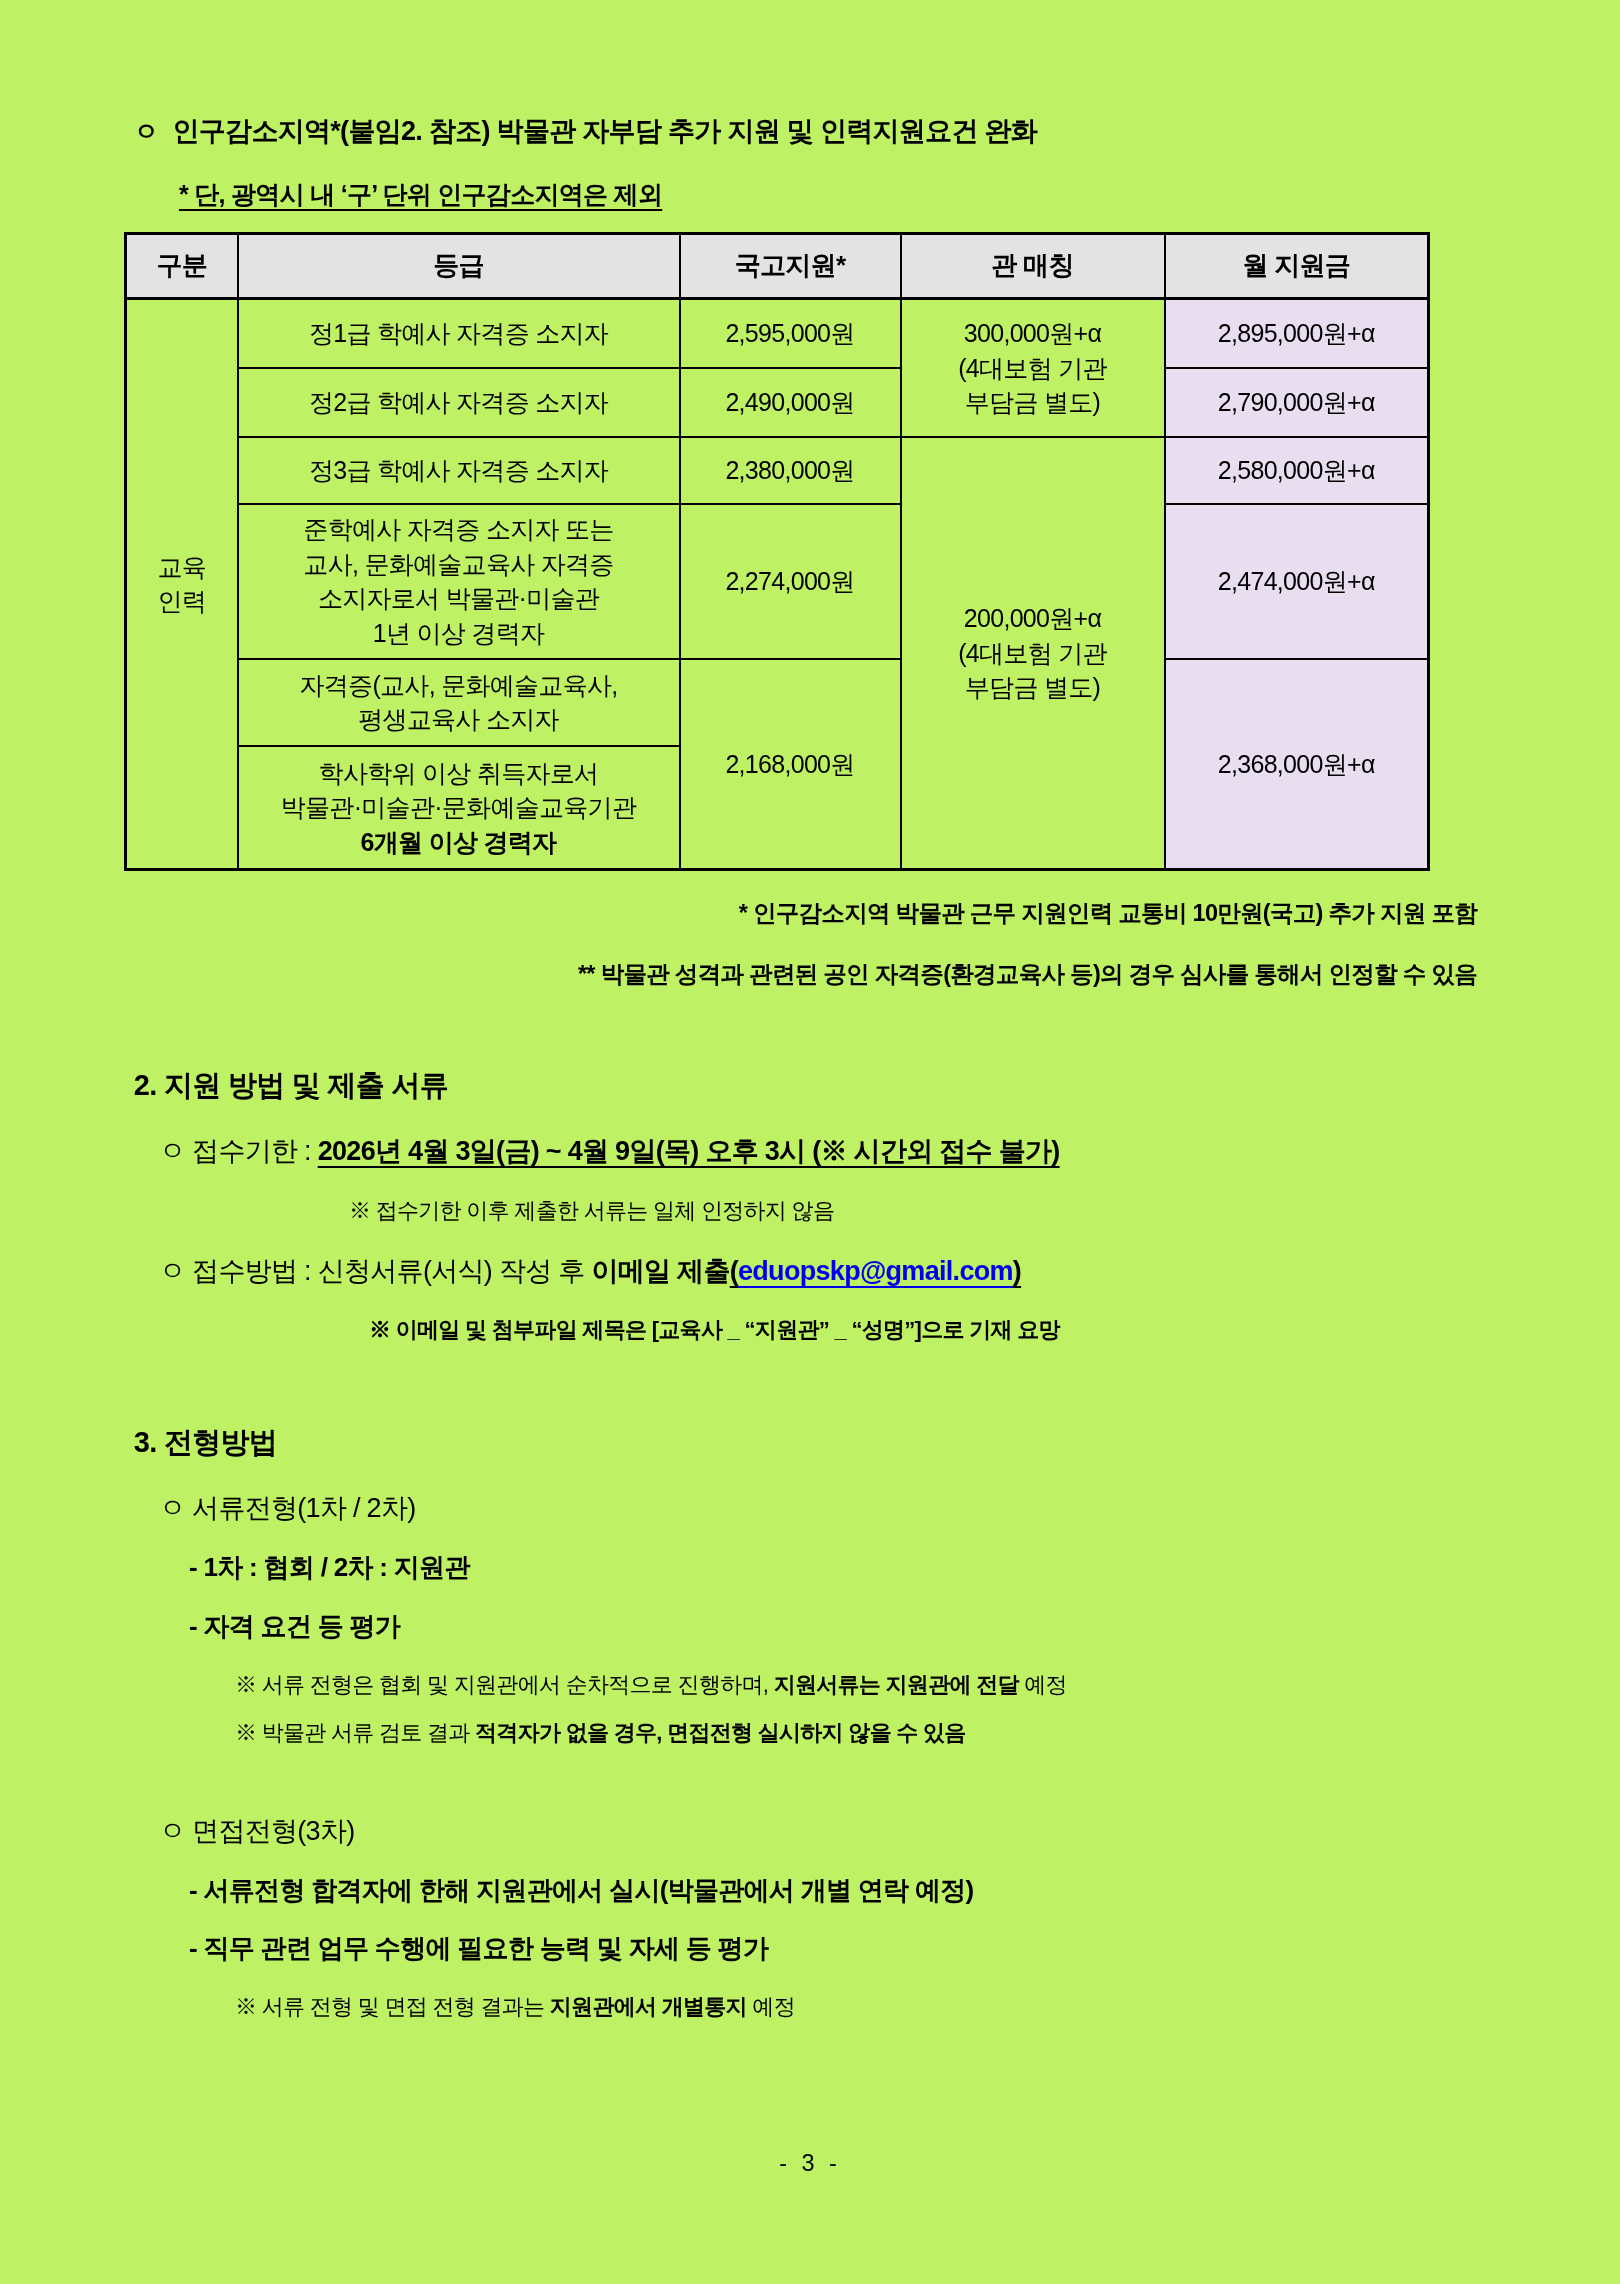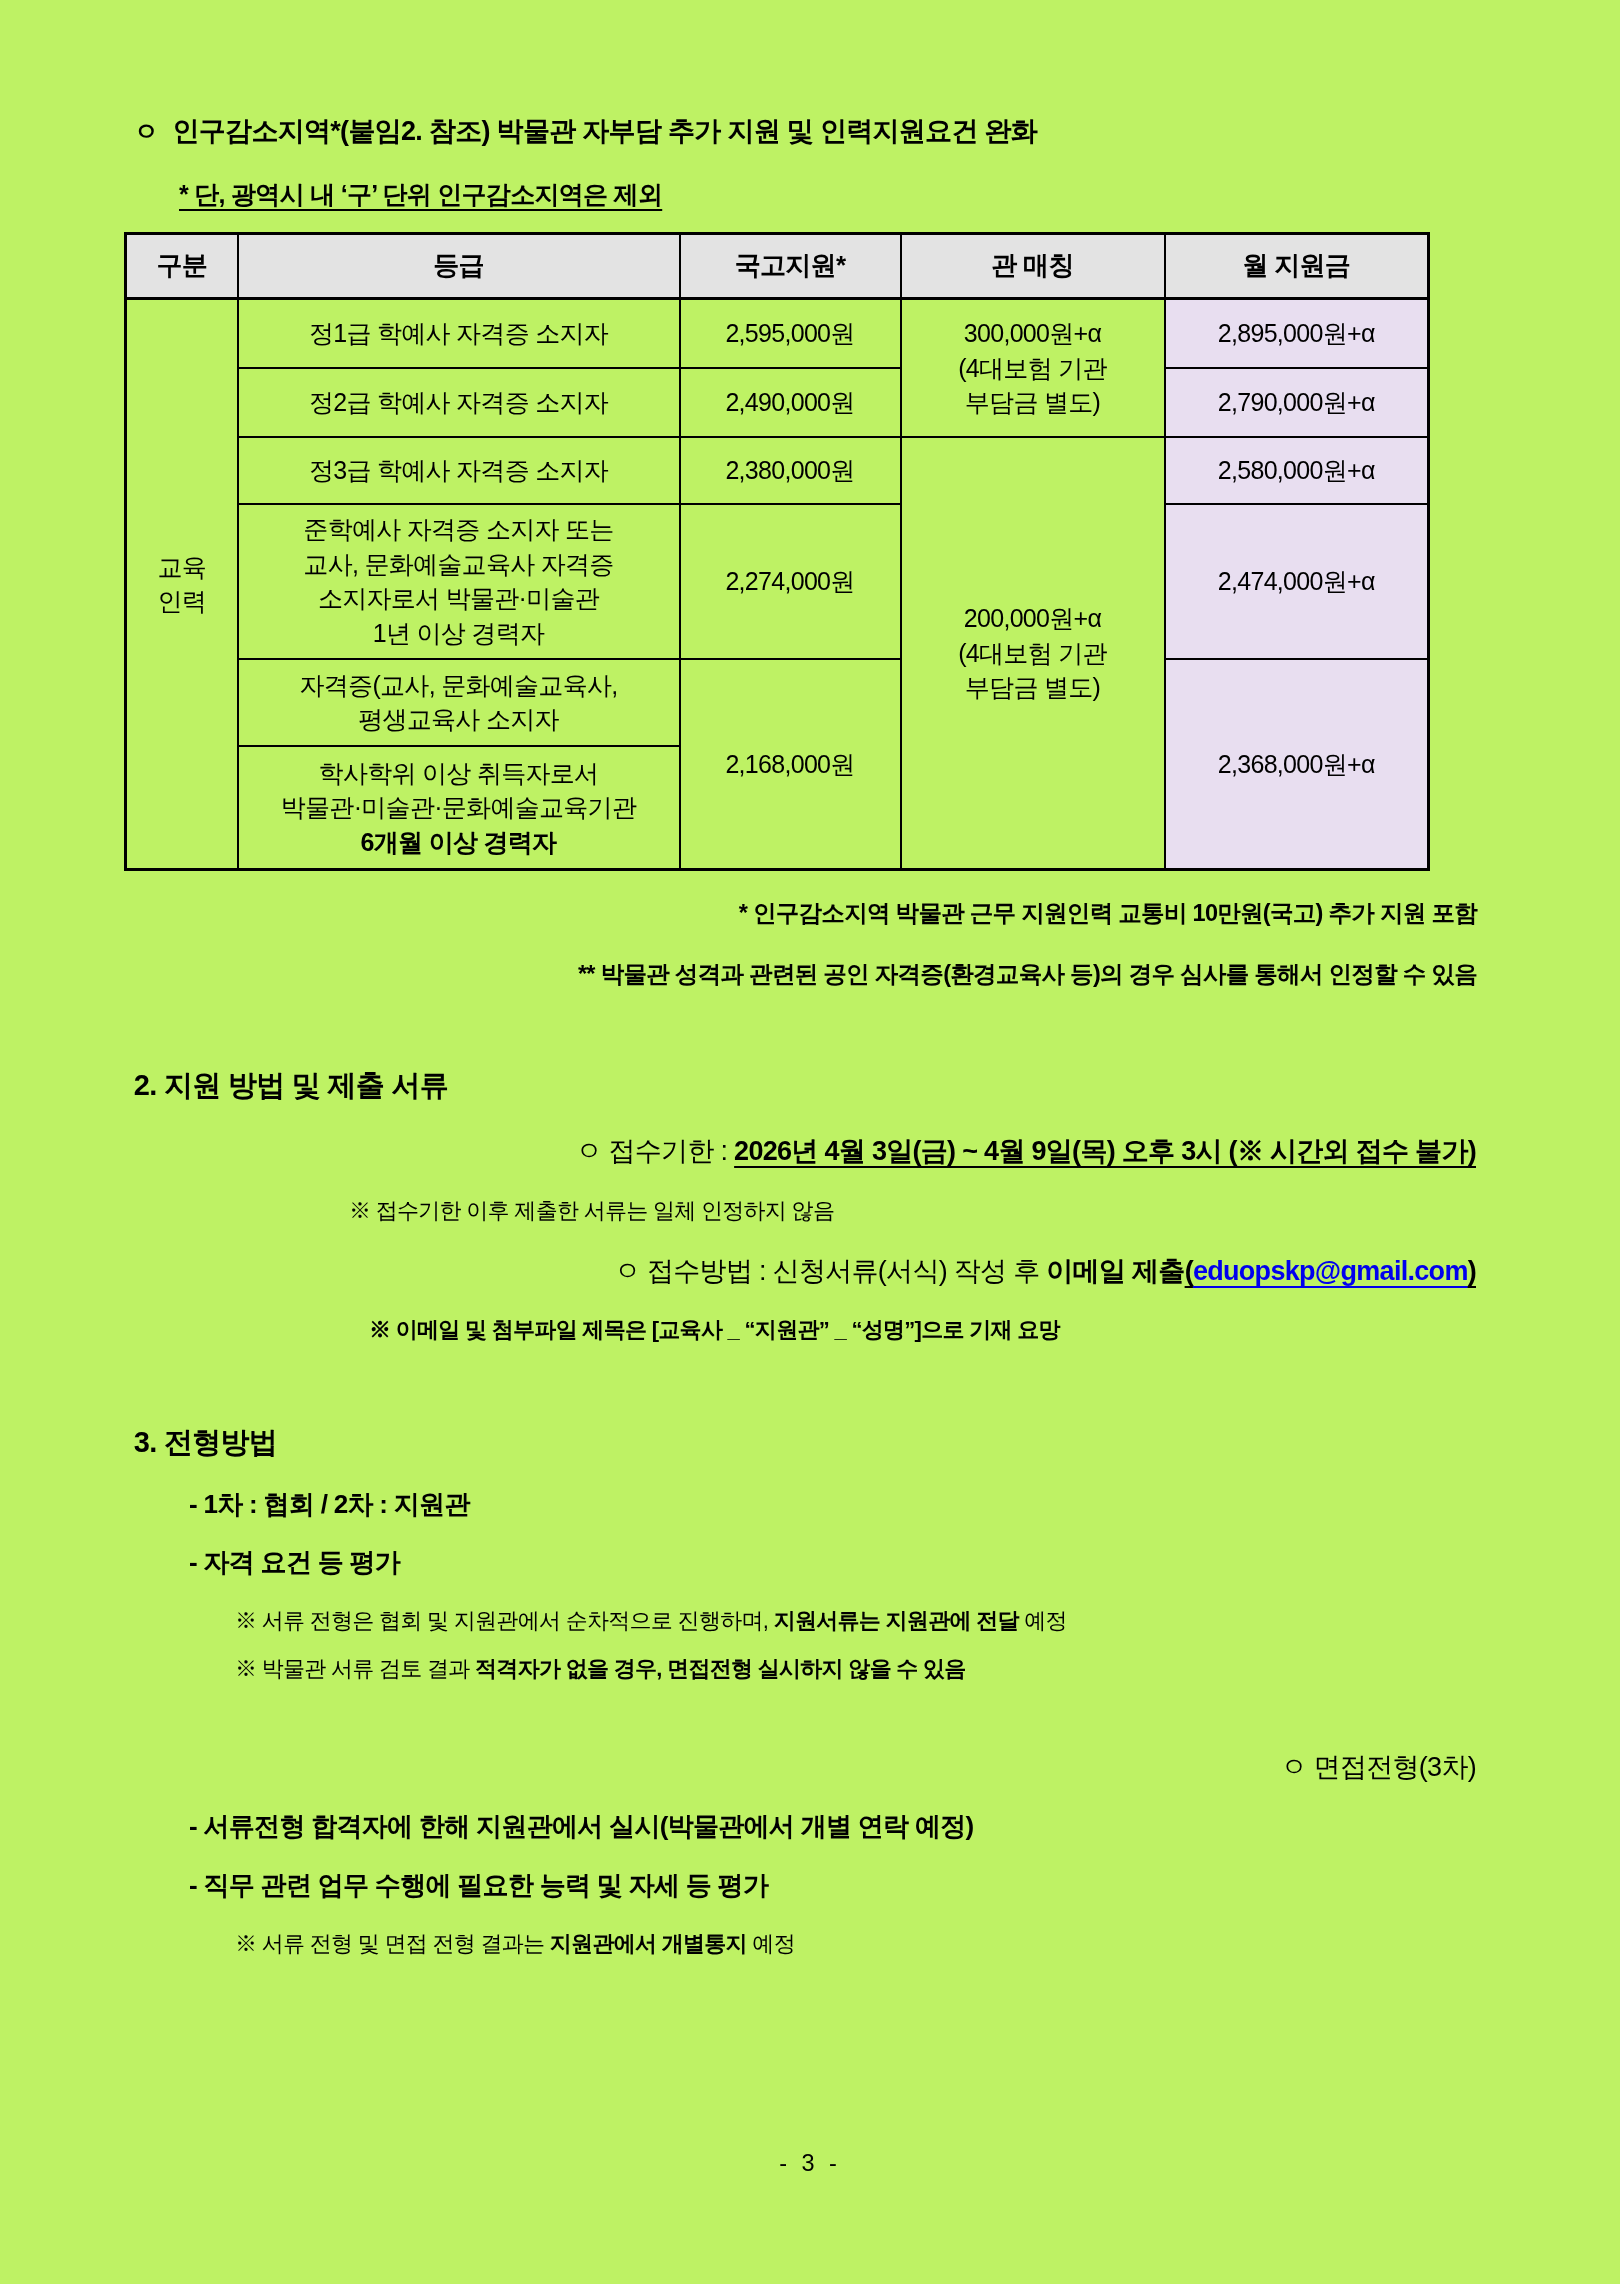--- a/index.html
+++ b/index.html
@@ -94,26 +94,25 @@
   
   .section-title {
     margin-left: 9.8px;
     font-size: 29px;
     font-weight: bold;
     letter-spacing: -0.7px;
   }
   .sec2 { margin-top: 77px; }
   .sec3 { margin-top: 78px; }
   .line-o {
-    margin-left: 26px;
+    margin-left: 35px;
     margin-top: 27px;
     font-size: 27px;
     letter-spacing: -0.7px;
     line-height: 1.35;
-    text-align: right;
   }
   .line-dash {
     margin-left: 65px;
     margin-top: 23.5px;
     font-size: 26px;
     letter-spacing: -0.7px;
     font-weight: bold;
   }
   .line-note {
     margin-top: 26px;
@@ -243,20 +242,21 @@
     </div>
     <div class="line-note">※ 접수기한 이후 제출한 서류는 일체 인정하지 않음</div>
     <div class="line-o">
       <span>ㅇ 접수방법 : 신청서류(서식) 작성 후 </span><span class="bold">이메일 제출</span><span class="email-wrap"><span>(</span><a class="email-link">eduopskp@gmail.com</a><span>)</span></span>
     </div>
     <div class="line-note bold" style="margin-left:245px;">※ 이메일 및 첨부파일 제목은 [교육사 _ “지원관” _ “성명”]으로 기재 요망</div>
   </div>
 
   <div class="sec3">
     <div class="section-title">3. 전형방법</div>
+    <div class="line-o">ㅇ 서류전형(1차 / 2차)</div>
     <div class="line-dash">- 1차 : 협회 / 2차 : 지원관</div>
     <div class="line-dash">- 자격 요건 등 평가</div>
     <div class="line-note">
       <span>※ 서류 전형은 협회 및 지원관에서 순차적으로 진행하며, </span><span class="bold">지원서류는 지원관에 전달</span><span> 예정</span>
     </div>
     <div class="line-note">
       <span>※ 박물관 서류 검토 결과 </span><span class="bold">적격자가 없을 경우, 면접전형 실시하지 않을 수 있음</span><span></span>
     </div>
     <div class="line-o gap-block">ㅇ 면접전형(3차)</div>
     <div class="line-dash">- 서류전형 합격자에 한해 지원관에서 실시(박물관에서 개별 연락 예정)</div>

